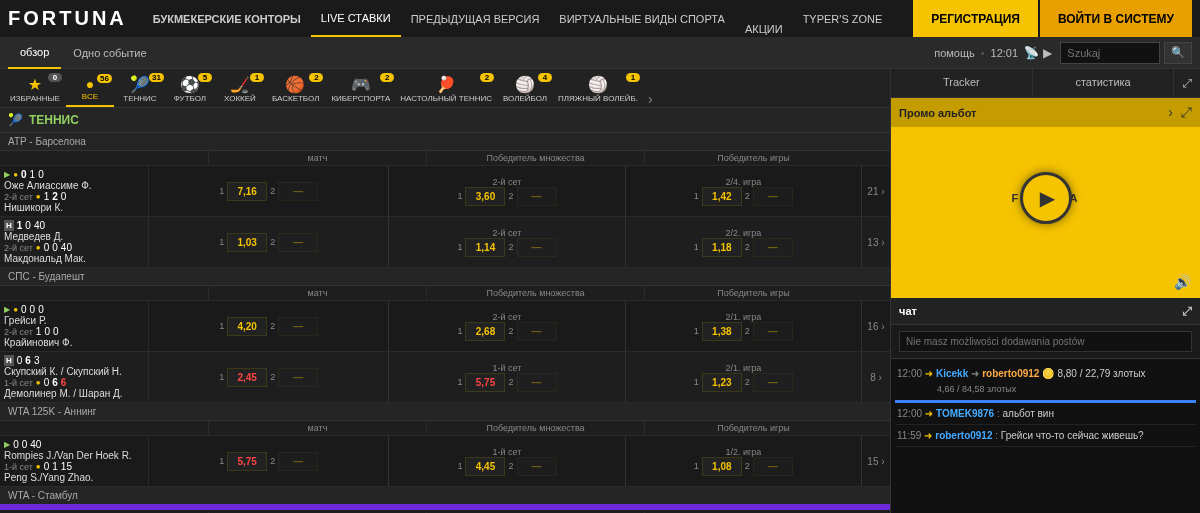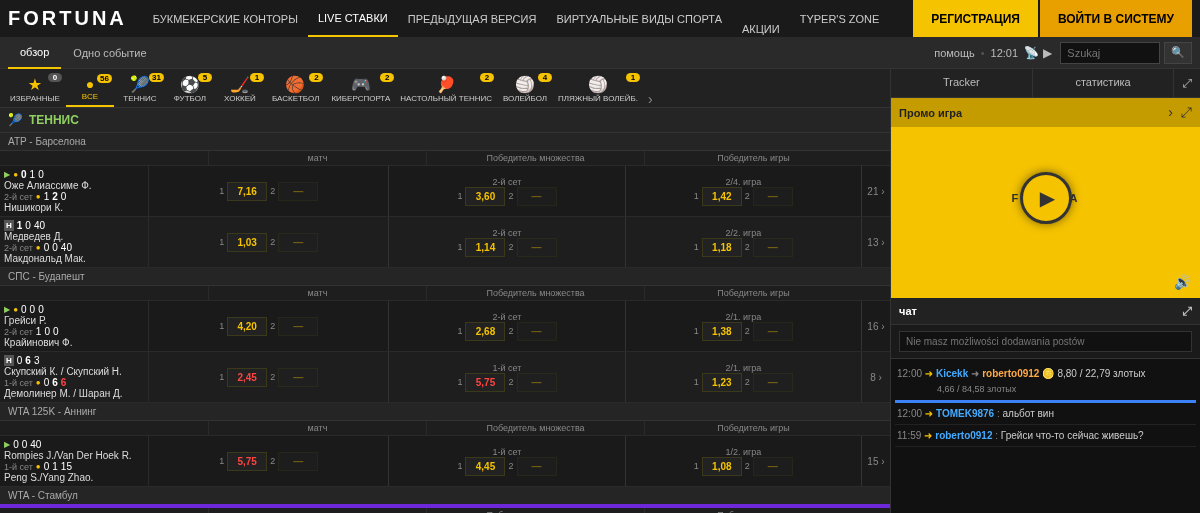--- a/index.html
+++ b/index.html
@@ -3,21 +3,21 @@
   <meta charset="utf-8">
   <style>
     * { margin: 0; padding: 0; box-sizing: border-box; }
     body { font-family: Arial, sans-serif; background: #1a1a1a; color: #fff; font-size: 11px; width: 1200px; overflow-x: hidden; }
   </style>
 </head>
 <body>
 
 <nav style="display:flex;align-items:center;background:#1a1a1a;height:37px;padding:0 8px;gap:0;">
   <span style="color:#fff;font-weight:900;font-size:20px;letter-spacing:3px;margin-right:16px;font-family:Arial,sans-serif;">FORTUNA</span>
-  <span style="color:#ccc;font-size:11px;padding:4px 10px;height:37px;display:flex;align-items:center;cursor:pointer;white-space:nowrap;text-transform:uppercase;">БУКМЕКЕРСКИЕ КОНТОРЫ</span>
+  <span style="color:#ccc;font-size:11px;padding:4px 10px;height:37px;display:flex;align-items:center;cursor:pointer;white-space:nowrap;text-transform:uppercase;font-weight:bold;">БУКМЕКЕРСКИЕ КОНТОРЫ</span>
   <span style="color:#fff;font-size:11px;padding:0 10px;height:37px;display:flex;align-items:center;cursor:pointer;white-space:nowrap;text-transform:uppercase;border-bottom:2px solid #f5c300;">LIVE СТАВКИ</span>
   <span style="color:#ccc;font-size:11px;padding:0 10px;height:37px;display:flex;align-items:center;cursor:pointer;white-space:nowrap;text-transform:uppercase;">ПРЕДЫДУЩАЯ ВЕРСИЯ</span>
   <span style="color:#ccc;font-size:11px;padding:0 10px;height:37px;display:flex;align-items:center;cursor:pointer;white-space:nowrap;text-transform:uppercase;">ВИРТУАЛЬНЫЕ ВИДЫ СПОРТА</span>
   <span style="color:#ccc;font-size:11px;padding:0 10px;height:37px;display:flex;align-items:center;cursor:pointer;white-space:nowrap;text-transform:uppercase;margin-top:21px;">АКЦИИ</span>
   <span style="color:#ccc;font-size:11px;padding:0 10px;height:37px;display:flex;align-items:center;cursor:pointer;white-space:nowrap;text-transform:uppercase;">TYPER'S ZONE</span>
   <span style="flex:1;"></span>
   <button style="background:#f5c300;color:#000;font-weight:bold;font-size:12px;padding:0 18px;height:37px;border:none;cursor:pointer;text-transform:uppercase;white-space:nowrap;">РЕГИСТРАЦИЯ</button>
   <button style="background:#e8a000;color:#000;font-weight:bold;font-size:12px;padding:0 18px;height:37px;border:none;cursor:pointer;text-transform:uppercase;white-space:nowrap;margin-left:2px;">ВОЙТИ В СИСТЕМУ</button>
 </nav>
 
@@ -384,21 +384,21 @@
               <span style="font-size:9px;color:#888;">2</span>
               <button style="background:#222;border:1px solid #3a3a1a;color:#f5c300;font-size:10px;font-weight:bold;padding:3px 5px;cursor:pointer;min-width:40px;opacity:0.4;">—</button>
             </div>
           </div>
           <div style="width:28px;display:flex;align-items:center;justify-content:center;color:#888;font-size:10px;cursor:pointer;">15 ›</div>
         </div>
       </div>
     </div>
 
     <div>
-      <div style="background:#252525;padding:3px 8px;color:#aaa;font-size:10px;border-bottom:4px solid #6d28d9;">
+      <div style="background:#252525;padding:3px 8px;color:#aaa;font-size:10px;border-bottom:6px solid #6d28d9;">
         <span>WTA - Стамбул</span>
       </div>
       <div style="display:flex;background:#1e1e1e;border-bottom:1px solid #2a2a2a;">
         <div style="width:148px;min-width:148px;"></div>
         <div style="width:60px;min-width:60px;"></div>
         <div style="flex:1;text-align:center;font-size:9px;color:#888;padding:2px 0;border-left:1px solid #2a2a2a;">матч</div>
         <div style="flex:1;text-align:center;font-size:9px;color:#888;padding:2px 0;border-left:1px solid #2a2a2a;">Победитель множества</div>
         <div style="flex:1;text-align:center;font-size:9px;color:#888;padding:2px 0;border-left:1px solid #2a2a2a;">Победитель игры</div>
         <div style="width:28px;min-width:28px;"></div>
       </div>
@@ -410,21 +410,21 @@
   <div style="width:310px;min-width:310px;background:#1a1a1a;border-left:1px solid #333;display:flex;flex-direction:column;">
 
     <div style="display:flex;background:#222;border-bottom:1px solid #333;">
       <div style="flex:1;text-align:center;padding:7px 4px;color:#bbb;font-size:11px;cursor:pointer;border-right:1px solid #333;">Tracker</div>
       <div style="flex:1;text-align:center;padding:7px 4px;color:#bbb;font-size:11px;cursor:pointer;border-right:1px solid #333;">статистика</div>
       <div style="padding:7px 8px;color:#bbb;cursor:pointer;font-size:12px;">⤢</div>
     </div>
 
     <div style="background:#f5c300;position:relative;height:200px;display:flex;align-items:center;justify-content:center;">
       <div style="position:absolute;top:0;left:0;right:0;display:flex;align-items:center;justify-content:space-between;padding:6px 8px;background:rgba(0,0,0,0.2);">
-        <span style="color:#222;font-size:11px;font-weight:bold;">Промо игра</span>
+        <span style="color:#222;font-size:11px;font-weight:bold;">Промо альбот</span>
         <div style="display:flex;gap:8px;">
           <span style="color:#333;cursor:pointer;font-size:14px;">›</span>
           <span style="color:#333;cursor:pointer;font-size:14px;">⤢</span>
         </div>
       </div>
 
       <div style="display:flex;flex-direction:column;align-items:center;gap:8px;">
         <span style="font-size:11px;font-weight:bold;color:#333;letter-spacing:2px;">FORTUNA</span>
       </div>
 

